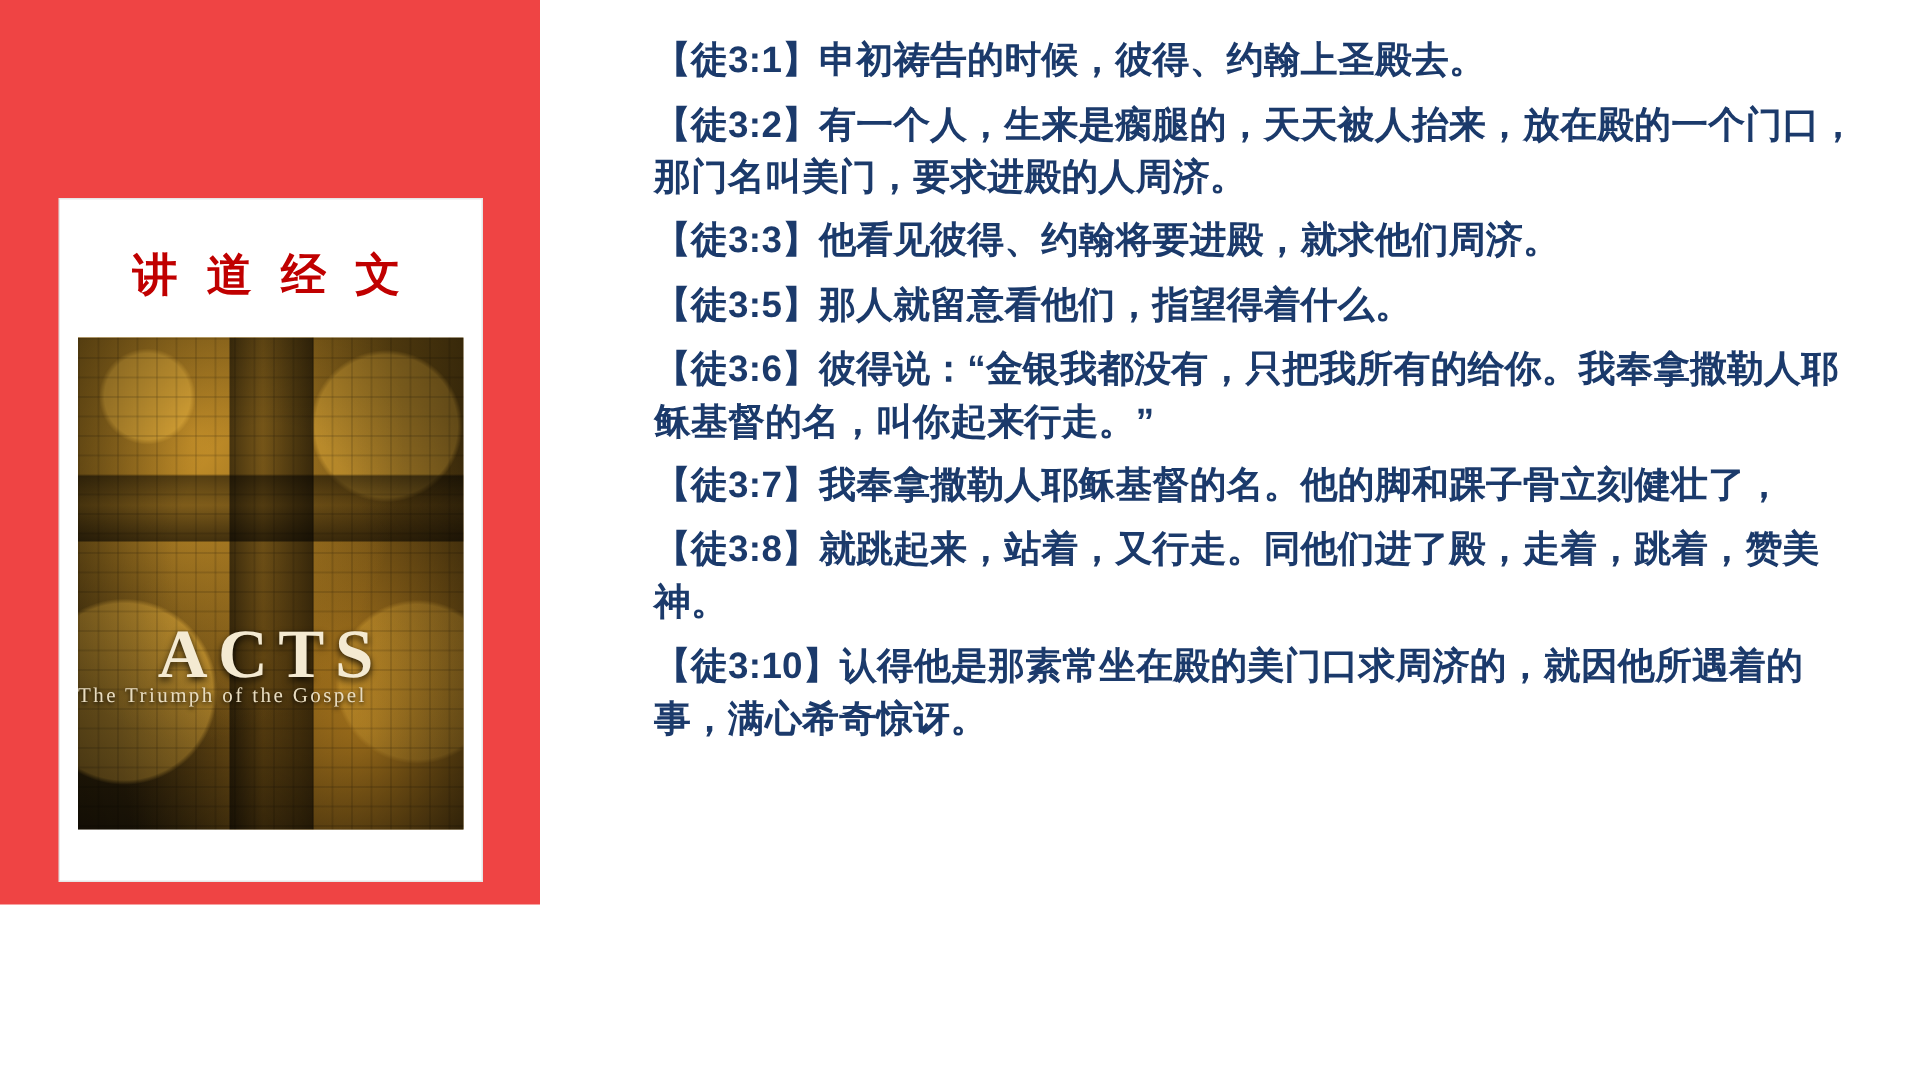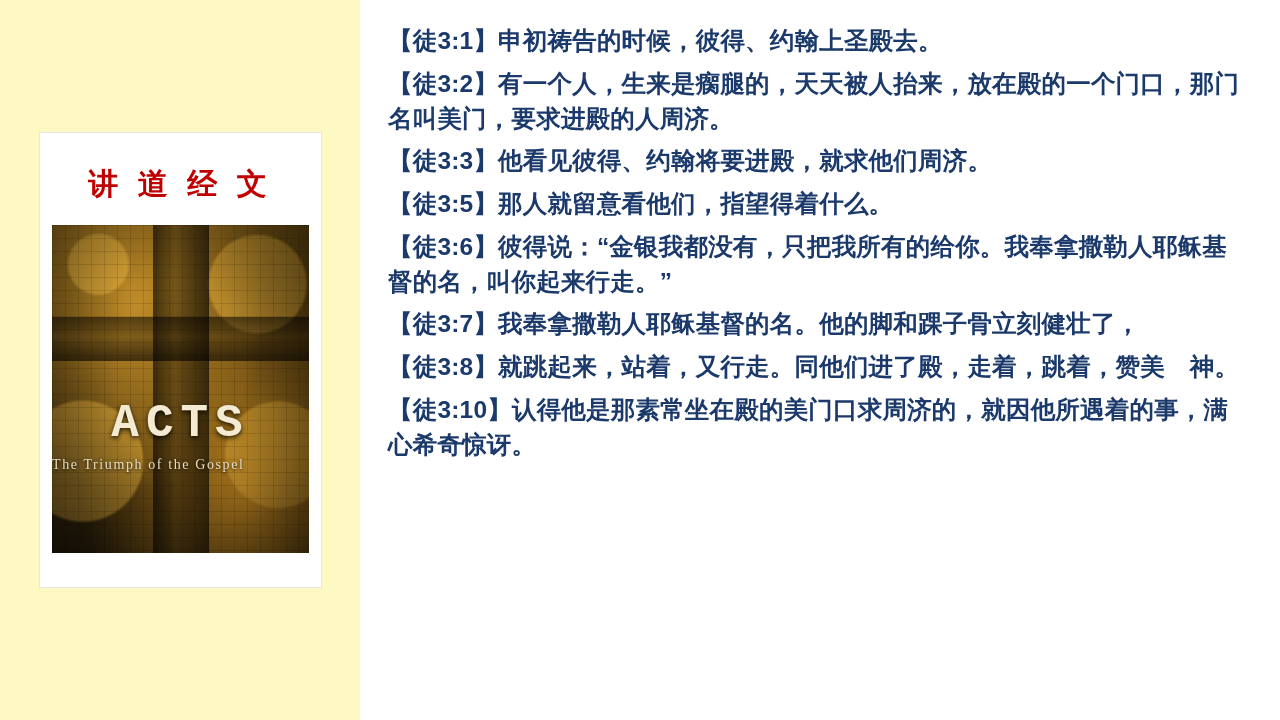--- a/index.html
+++ b/index.html
@@ -16,22 +16,22 @@
   .slide {
     position: relative;
     width: 1280px;
     height: 720px;
     display: flex;
   }
   
   .left-panel {
     position: relative;
     width: 360px;
-    height: 720px;
-    background: #fef9c3;
+    height: 603px;
+    background: #ef4444;
     flex: 0 0 360px;
     display: flex;
     align-items: center;
     justify-content: center;
   }
   .card {
     position: absolute;
     left: 40px;
     top: 133px;
     width: 281px;
@@ -101,23 +101,23 @@
   }
   .cover-vign {
     position: absolute;
     inset: 0;
     background: radial-gradient(ellipse at 50% 45%, rgba(0,0,0,0) 35%, rgba(0,0,0,.55) 100%);
   }
   .cover-acts {
     position: absolute;
     left: 0;
     right: 0;
-    top: 173px;
+    top: 184px;
     text-align: center;
-    font-family: Liberation Mono, monospace;
+    font-family: Liberation Serif, serif;
     font-size: 46px;
     font-weight: bold;
     letter-spacing: 7px;
     color: #f4ead2;
     text-shadow: 0 2px 5px rgba(0,0,0,.8);
   }
   .cover-sub {
     position: absolute;
     left: 0;
     right: 0;
@@ -127,20 +127,21 @@
     font-size: 14px;
     letter-spacing: 1.6px;
     color: #e8dcc0;
     text-shadow: 0 1px 3px rgba(0,0,0,.85);
   }
   
   .content {
     flex: 1 1 auto;
     padding: 24px 34px 0 28px;
     box-sizing: border-box;
+    margin-left: 48px;
   }
   .verse {
     font-family: "Liberation Sans", sans-serif;
     font-size: 24.5px;
     font-weight: bold;
     color: #1b3a6b;
     line-height: 1.42;
     margin: 0 0 8px 0;
     text-indent: 0;
     letter-spacing: .2px;

